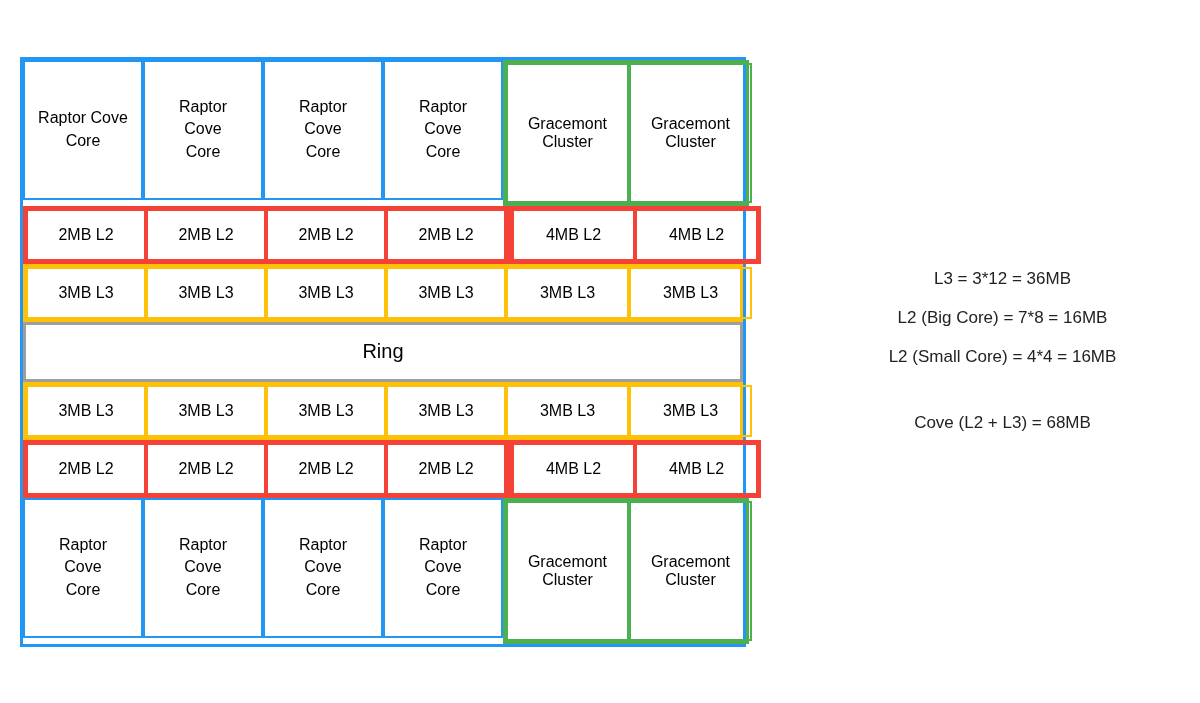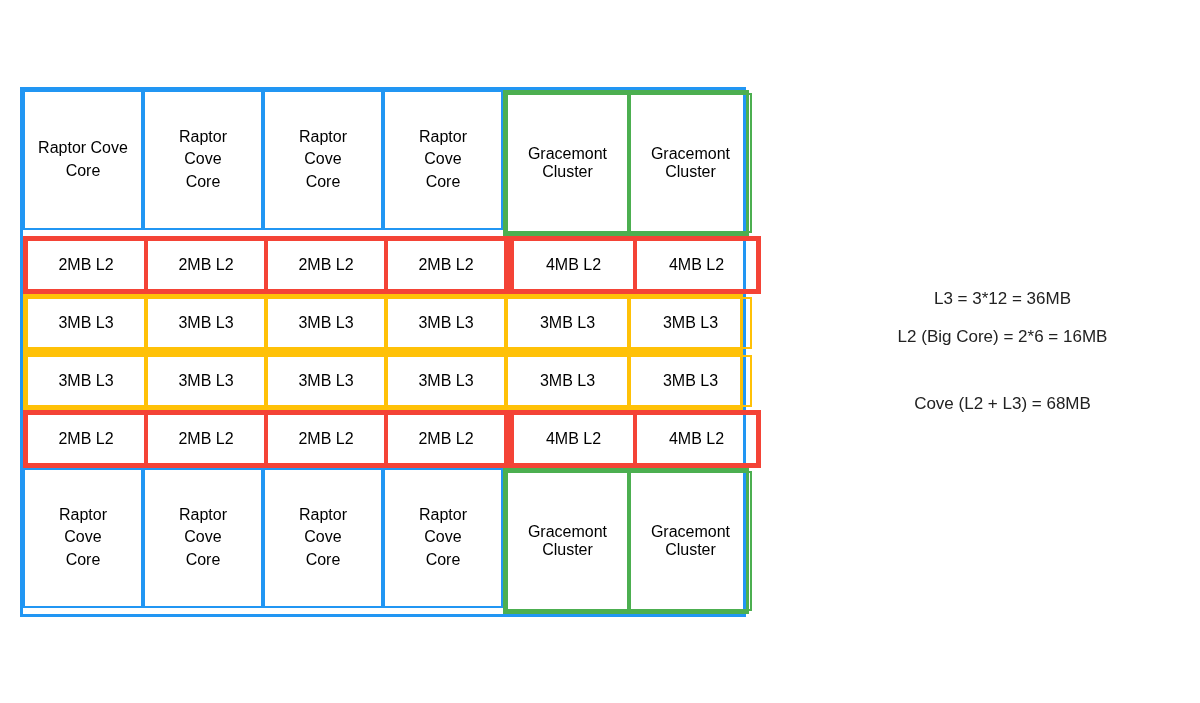--- a/index.html
+++ b/index.html
@@ -108,20 +108,23 @@
 
     <div style="display:grid; grid-template-columns: repeat(4, 120px) repeat(2, 123px); border:3px solid #FFC107;">
       <div style="border:2px solid #FFC107; height:52px; display:flex; align-items:center; justify-content:center; font-size:16px;">3MB L3</div>
       <div style="border:2px solid #FFC107; height:52px; display:flex; align-items:center; justify-content:center; font-size:16px;">3MB L3</div>
       <div style="border:2px solid #FFC107; height:52px; display:flex; align-items:center; justify-content:center; font-size:16px;">3MB L3</div>
       <div style="border:2px solid #FFC107; height:52px; display:flex; align-items:center; justify-content:center; font-size:16px;">3MB L3</div>
       <div style="border:2px solid #FFC107; height:52px; display:flex; align-items:center; justify-content:center; font-size:16px;">3MB L3</div>
       <div style="border:2px solid #FFC107; height:52px; display:flex; align-items:center; justify-content:center; font-size:16px;">3MB L3</div>
     </div>
 
+    <div style="border:3px solid #9E9E9E; height:60px; display:flex; align-items:center; justify-content:center; font-size:20px;">
+      <span>Ring</span>
+    </div>
 
     <div style="display:grid; grid-template-columns: repeat(4, 120px) repeat(2, 123px); border:3px solid #FFC107;">
       <div style="border:2px solid #FFC107; height:52px; display:flex; align-items:center; justify-content:center; font-size:16px;">3MB L3</div>
       <div style="border:2px solid #FFC107; height:52px; display:flex; align-items:center; justify-content:center; font-size:16px;">3MB L3</div>
       <div style="border:2px solid #FFC107; height:52px; display:flex; align-items:center; justify-content:center; font-size:16px;">3MB L3</div>
       <div style="border:2px solid #FFC107; height:52px; display:flex; align-items:center; justify-content:center; font-size:16px;">3MB L3</div>
       <div style="border:2px solid #FFC107; height:52px; display:flex; align-items:center; justify-content:center; font-size:16px;">3MB L3</div>
       <div style="border:2px solid #FFC107; height:52px; display:flex; align-items:center; justify-content:center; font-size:16px;">3MB L3</div>
     </div>
 
@@ -151,17 +154,18 @@
           <div style="border:2px solid #4CAF50; height:140px; display:flex; align-items:center; justify-content:center; text-align:center; font-size:16px;">Gracemont<br>Cluster</div>
           <div style="border:2px solid #4CAF50; height:140px; display:flex; align-items:center; justify-content:center; text-align:center; font-size:16px;">Gracemont<br>Cluster</div>
         </div>
       </div>
     </div>
 
   </div>
 
   <div class="info-panel">
     <div class="info-line">L3 = 3*12 = 36MB</div>
-    <div class="info-line">L2 (Big Core) = 2*6 = 16MB</div>
+    <div class="info-line">L2 (Big Core) = 7*8 = 16MB</div>
+    <div class="info-line">L2 (Small Core) = 4*4 = 16MB</div>
     <div class="info-spacer"></div>
     <div class="info-line">Cove (L2 + L3) = 68MB</div>
   </div>
 </div>
 
 </body></html>

